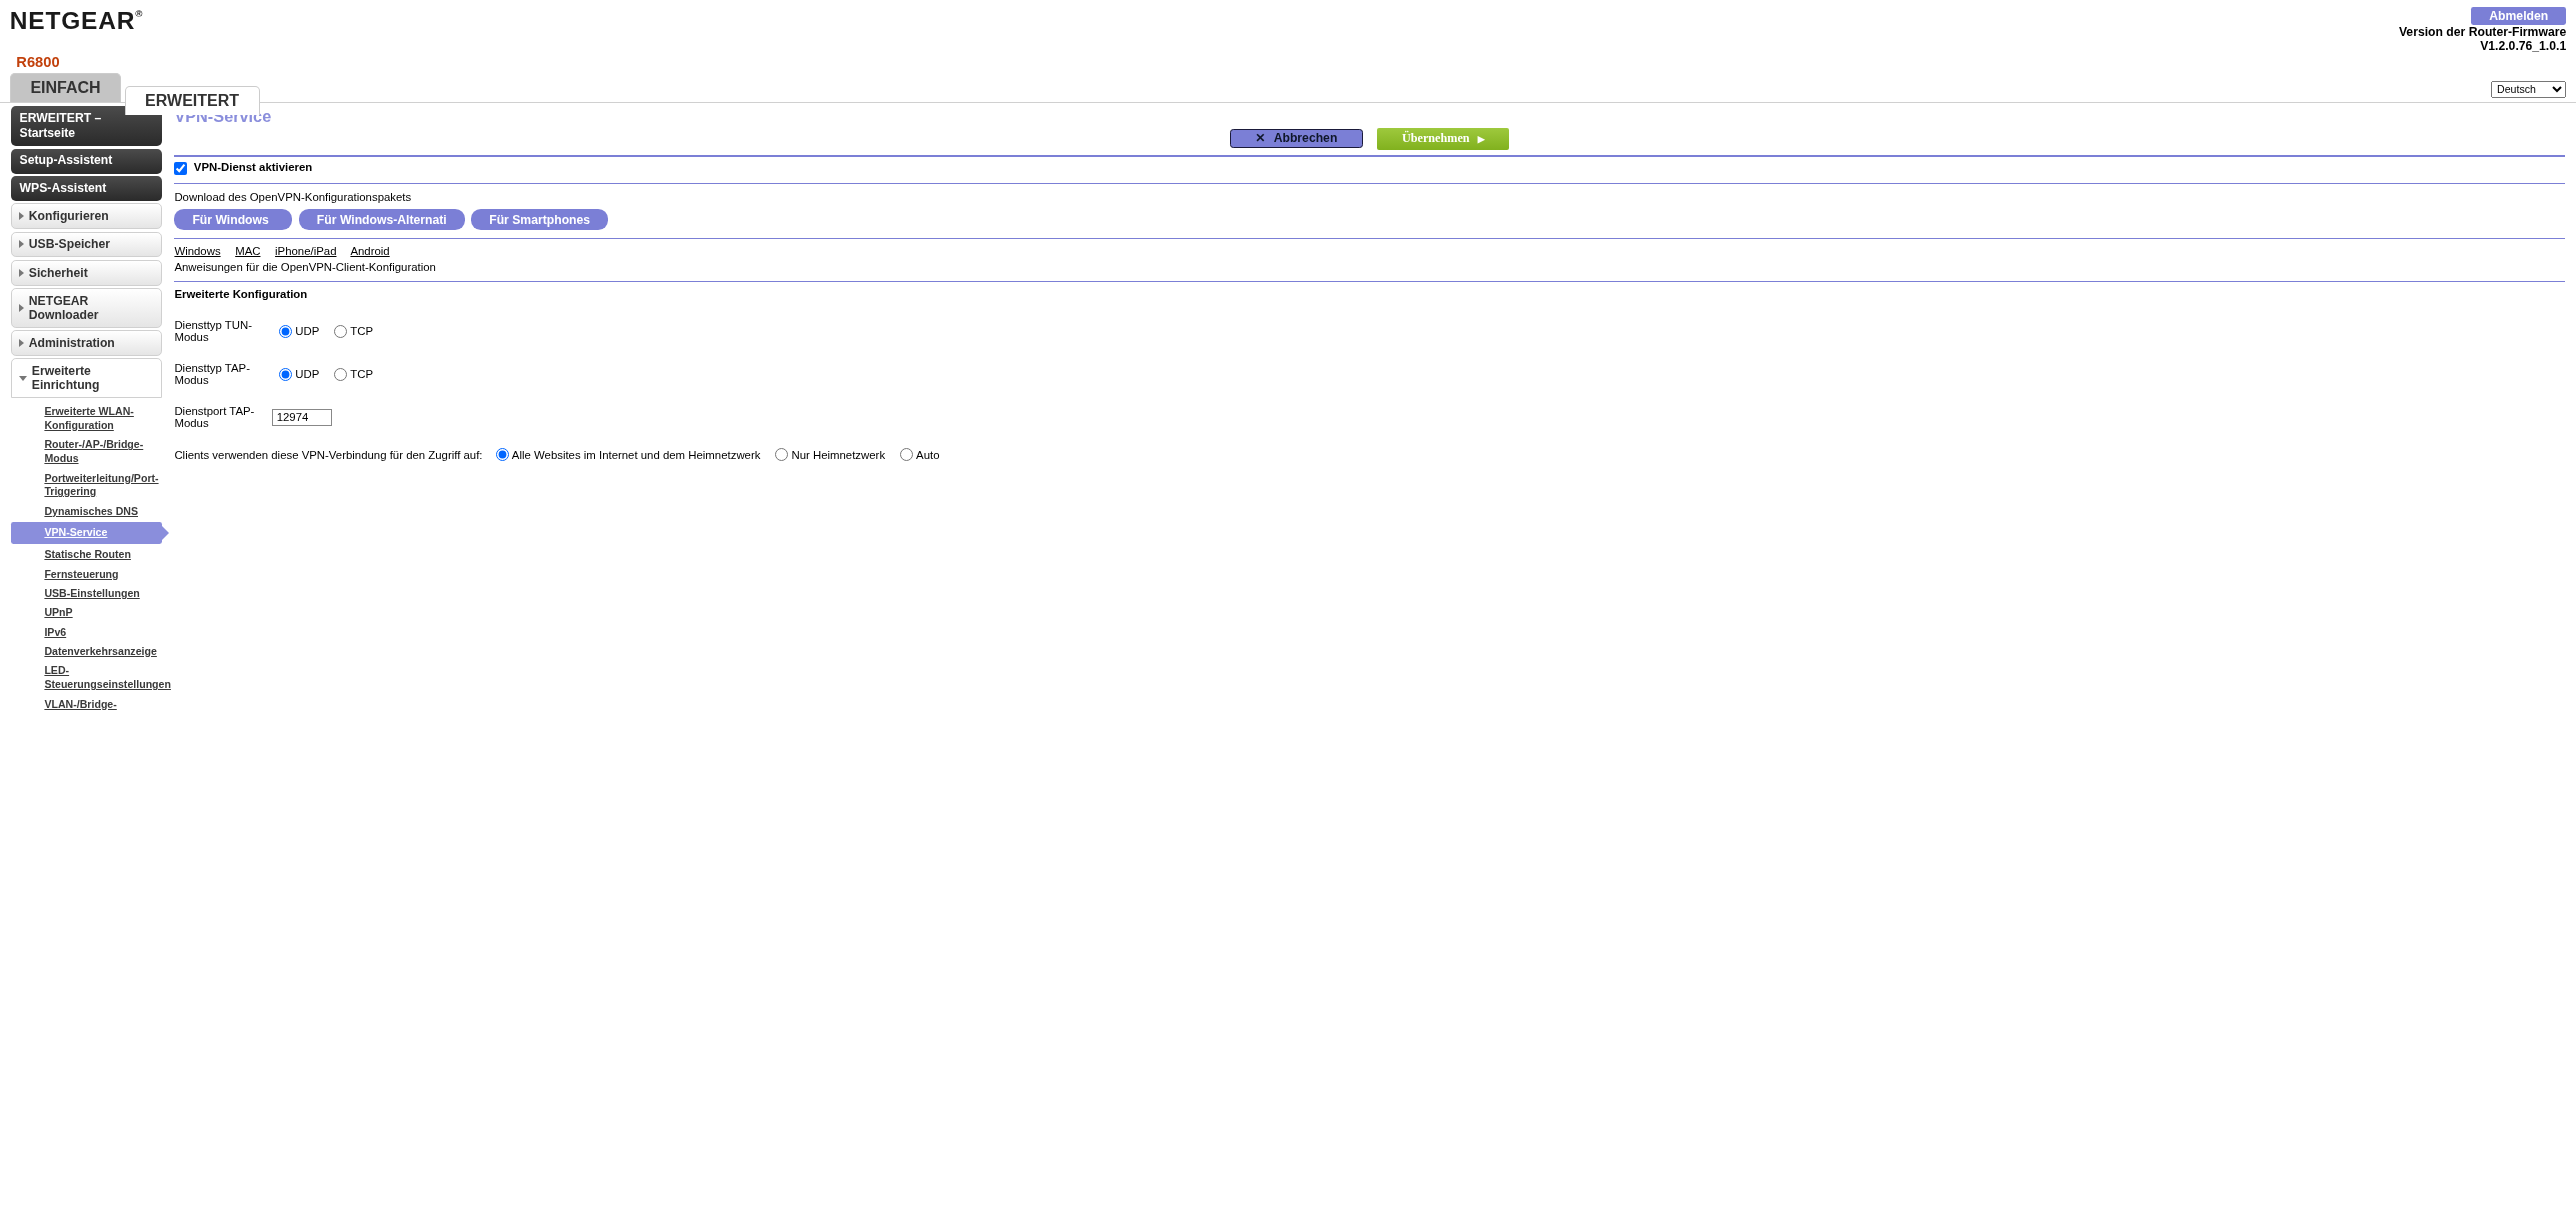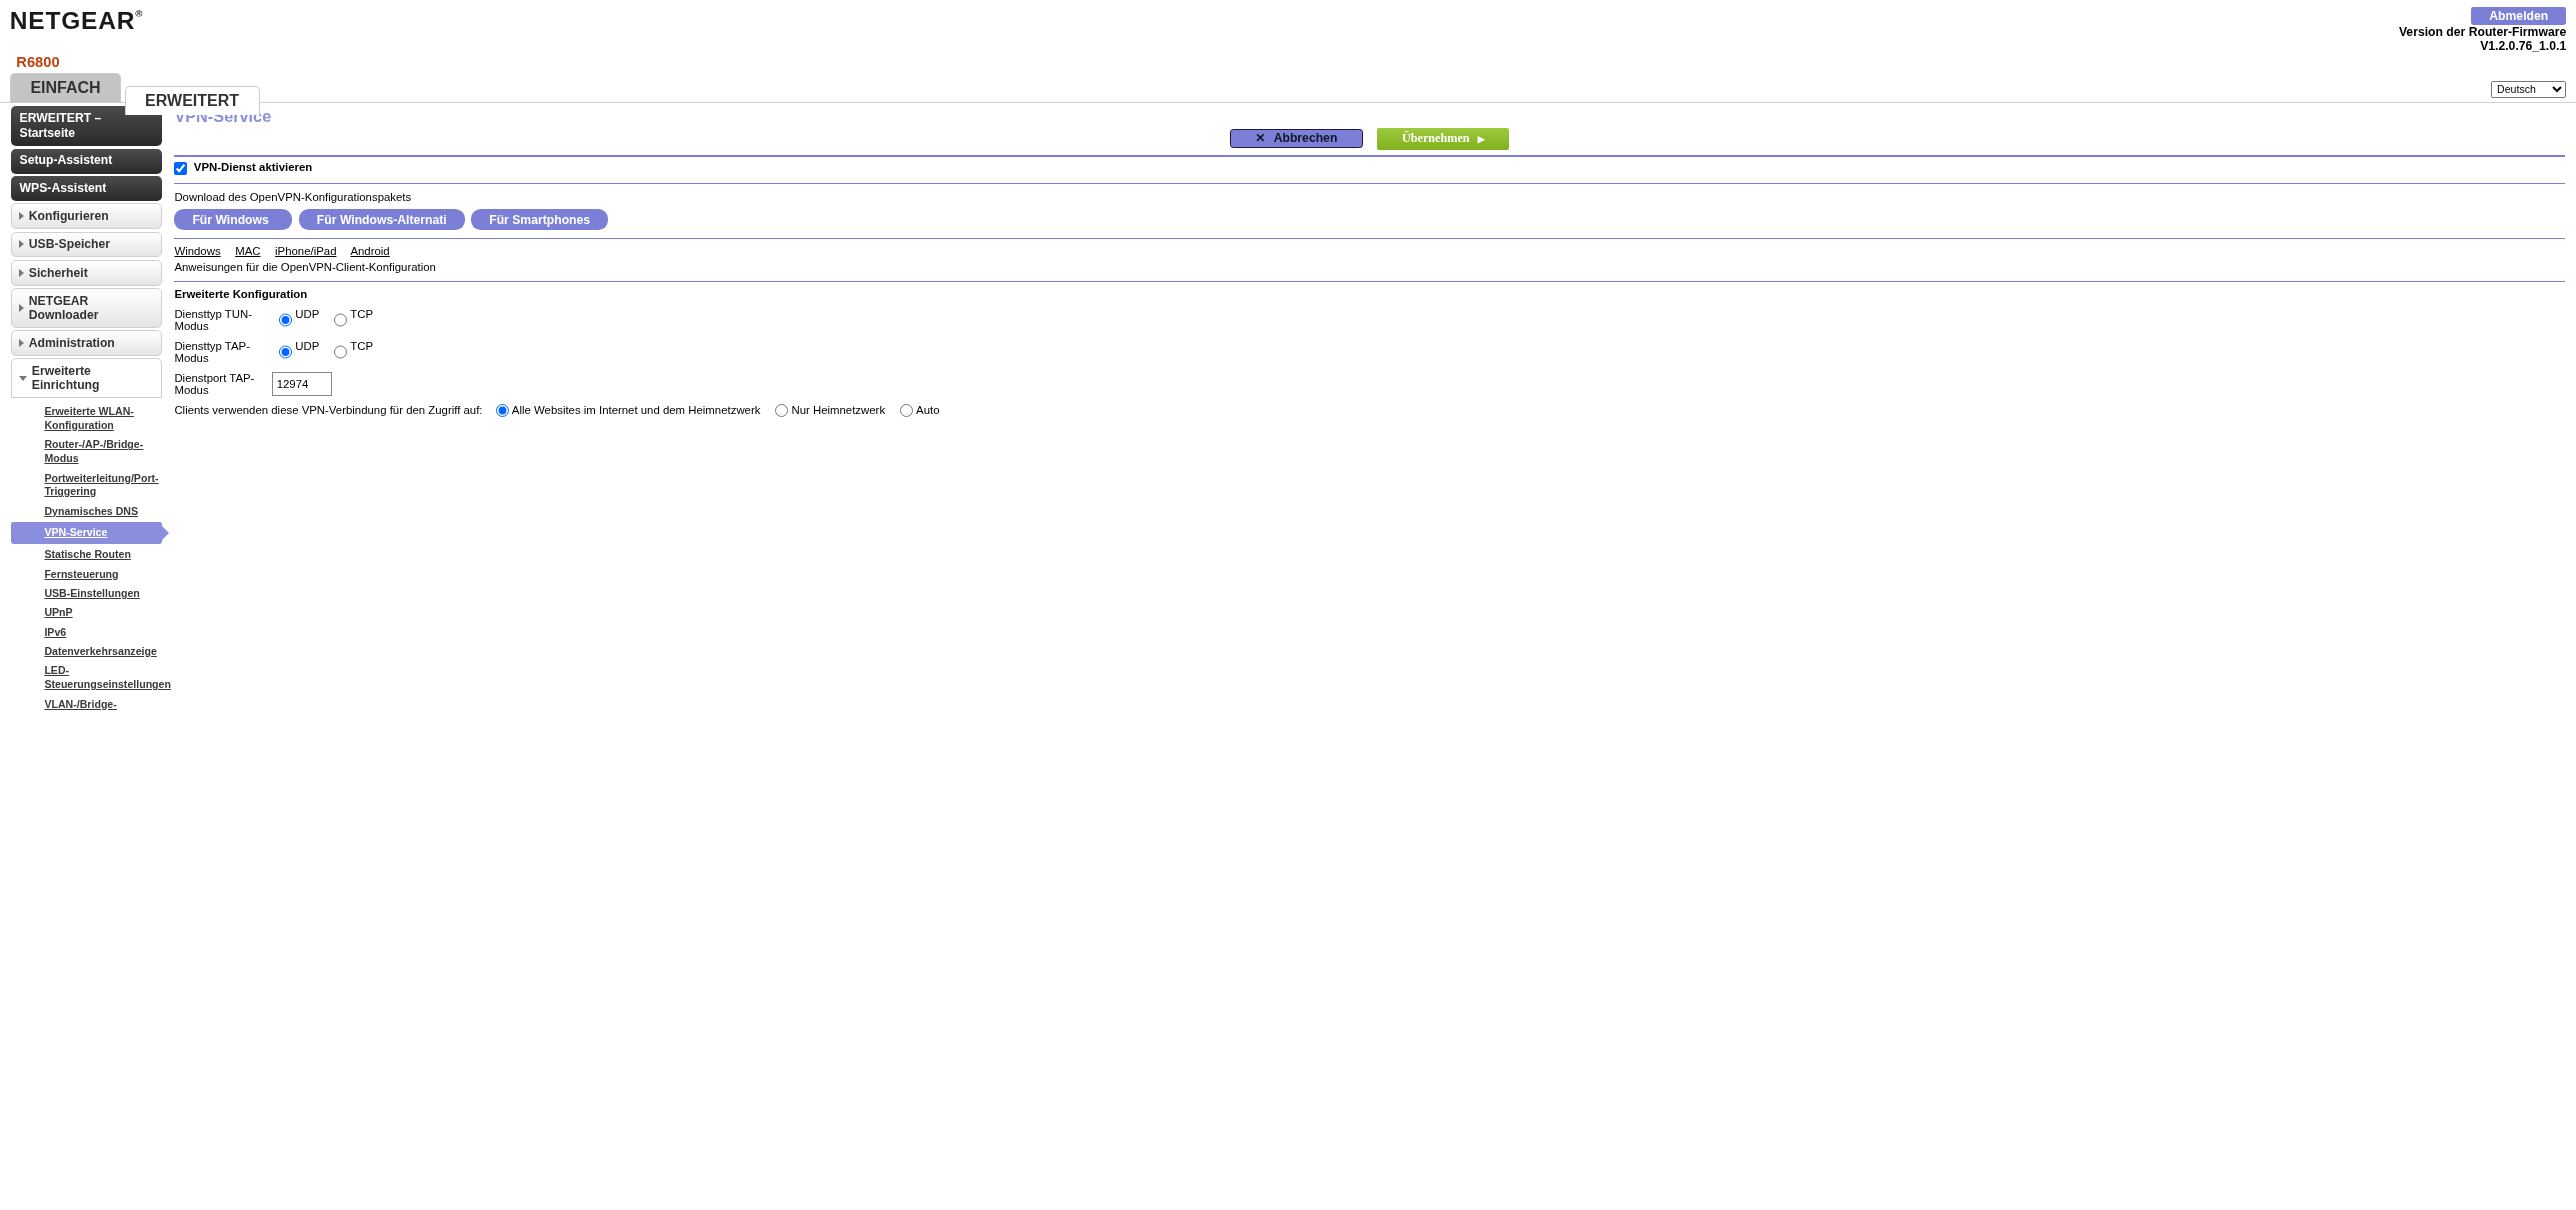--- a/index.html
+++ b/index.html
@@ -34,21 +34,21 @@
 .btn-cancel { display: inline-block; background: #7b7fd6; color: #0f172a; border: 1.6px solid #1a1a3a; border-radius: 3.3px; padding: 1.6px 24.5px; font-size: 12.2px; font-weight: 700; cursor: pointer; margin-right: 11.4px; }
 .btn-cancel .x { margin-right: 8.2px; font-weight: 900; }
 .btn-apply { display: inline-block; background: linear-gradient(#9ec93d, #81b11e); color: #fff; border: none; border-radius: 2px; padding: 3.3px 24.5px; font-size: 12.2px; font-weight: 700; cursor: pointer; font-family: Liberation Serif, serif; }
 .btn-apply .arr { margin-left: 8.2px; font-size: 9px; }
 .panel { border-top: 2.4px solid #7b7fd6; padding-top: 4.9px; }
 .row { margin-bottom: 3.3px; }
 .lbl-bold { font-weight: 700; }
 .hr { border: none; border-top: 1.6px solid #7b7fd6; margin: 8.2px 0 6.5px 0; }
 .dl-btn { display: inline-block; background: #7b7fd6; color: #fff; border: none; border-radius: 9.8px; padding: 3.3px 18px; font-size: 12.2px; font-weight: 700; cursor: pointer; margin-right: 3.3px; margin-top: 3.3px; min-width: 118px; text-align: left; }
 .links a { color: #000; text-decoration: underline; margin-right: 11.4px; font-size: 11.4px; }
-.form-line { margin: 8px 0; display: flex; flex-wrap: wrap; }
+.form-line { margin: 19px 0; display: flex; align-items: center; flex-wrap: wrap; }
 .form-line .flabel { width: 98px; flex: none; font-size: 11.4px; }
 .form-line .flabel-long { flex: none; font-size: 11.4px; margin-right: 6.5px; }
 .txtin { width: 60px; border: 0.8px solid #888; padding: 1.6px 3.3px; font-size: 11.4px; }
 input[type="radio"], input[type="checkbox"] { accent-color: #0066ff; margin: 0 3.3px 0 6.5px; vertical-align: middle; }
 .rlabel { margin-right: 8.2px; font-size: 11.4px; }
 </style>
 </head>
 <body>
 
 <div class="header">

